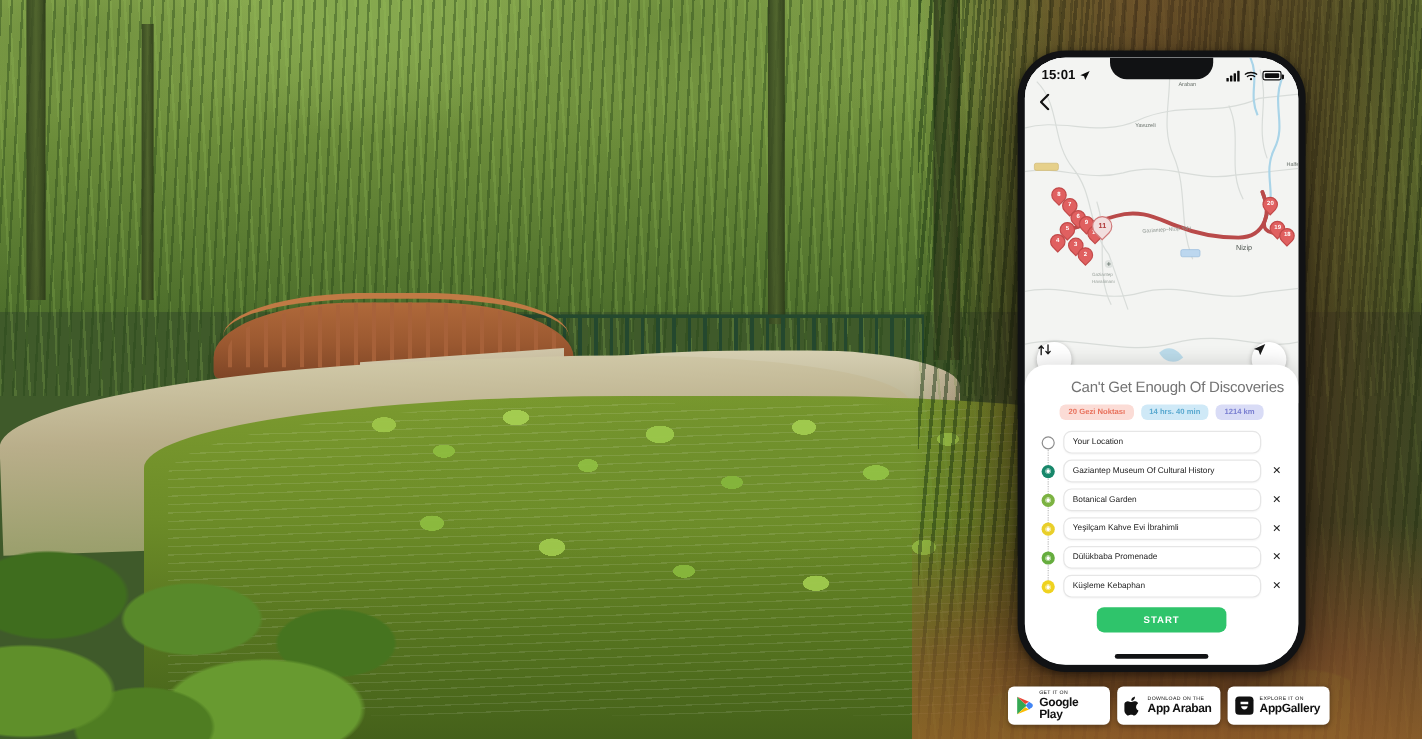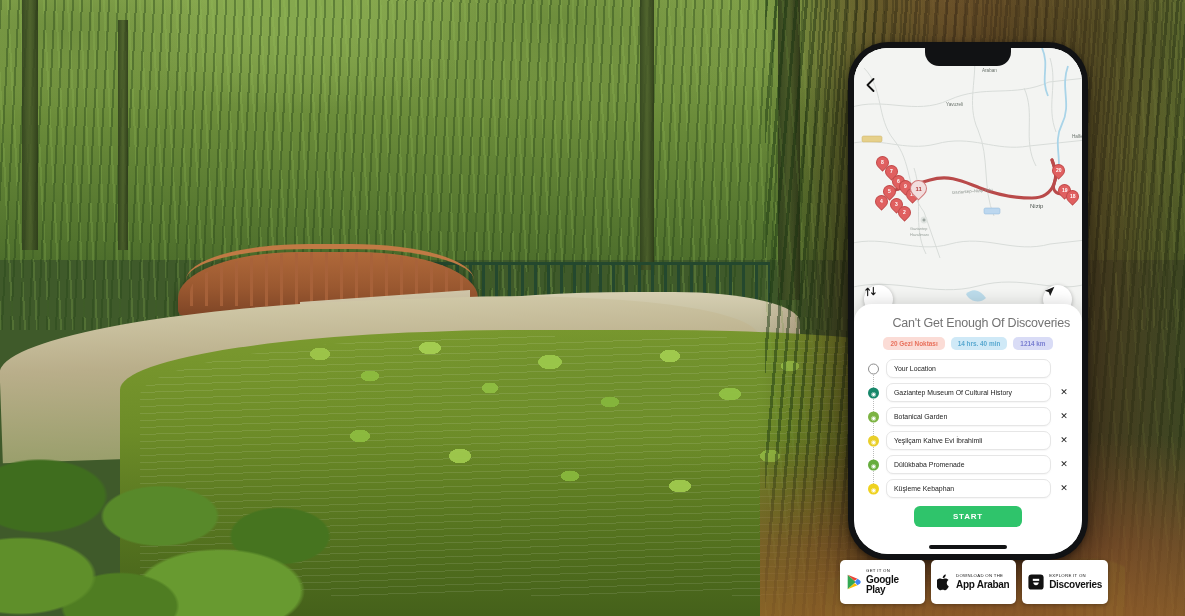--- a/index.html
+++ b/index.html
@@ -278,21 +278,21 @@
     color: #fff; font-size: 8px; font-weight: bold; letter-spacing: .8px;
     cursor: pointer; font-family: "Liberation Sans", sans-serif;
   }
 
   
   #stores {
     position: absolute; left: 840px; bottom: 12px; width: 268px;
     display: flex; gap: 6px; z-index: 40;
   }
   .store {
-    flex: 1; height: 44px; background: #fff; border-radius: 5px;
+    flex: 1; height: 32px; background: #fff; border-radius: 5px;
     display: flex; align-items: center; gap: 5px; padding: 0 6px;
     box-shadow: 0 1px 4px rgba(0,0,0,.3);
   }
   .store-txt { display: flex; flex-direction: column; justify-content: center; line-height: 1; }
   .store-top { font-size: 4.3px; color: #111; letter-spacing: .3px; text-transform: uppercase; }
   .store-main { font-size: 10px; color: #111; font-weight: bold; letter-spacing: -.3px; margin-top: 1px; }
   .store-ico { flex: 0 0 auto; display: flex; align-items: center; }
 </style>
 </head>
 <body>
@@ -425,20 +425,44 @@
             <path d="M11.5,3 V12 M11.5,12 L9.3,9.6 M11.5,12 L13.7,9.6" stroke="#1b1b1b" stroke-width="1.4" fill="none" stroke-linecap="round" stroke-linejoin="round"></path>
           </svg>
         </div>
         <div class="map-fab fab-right">
           <svg width="13" height="13" viewBox="0 0 16 16">
             <path d="M14,2 L2.4,7.2 L7.2,8.8 L8.8,13.6 Z" fill="#1b1b1b"></path>
           </svg>
         </div>
       </div>
 
+      <div class="statusbar">
+        <div class="sb-left">
+          <span>15:01</span>
+          <svg width="10" height="10" viewBox="0 0 16 16">
+            <path d="M14.5,2 L2,7.4 L7,9 L8.6,14 Z" fill="#0d0d0d"></path>
+          </svg>
+        </div>
+        <div class="sb-right">
+          <span class="bars">
+              <i></i>
+              <i></i>
+              <i></i>
+              <i></i>
+            </span>
+          <svg width="11" height="9" viewBox="0 0 16 12">
+            <path d="M1,3.6 C4.2,.8 11.8,.8 15,3.6" stroke="#0d0d0d" stroke-width="1.6" fill="none" stroke-linecap="round"></path>
+            <path d="M3.6,6.4 C5.8,4.6 10.2,4.6 12.4,6.4" stroke="#0d0d0d" stroke-width="1.6" fill="none" stroke-linecap="round"></path>
+            <circle cx="8" cy="9.6" r="1.4" fill="#0d0d0d"></circle>
+          </svg>
+          <span class="batt">
+              <i></i>
+            </span>
+        </div>
+      </div>
 
       <div class="sheet">
         <div class="sheet-title">Can't Get Enough Of Discoveries</div>
 
         <div class="badges">
           <span class="badge b-red">20 Gezi Noktası</span>
           <span class="badge b-blue">14 hrs. 40 min</span>
           <span class="badge b-purple">1214 km</span>
         </div>
 
@@ -533,18 +557,18 @@
     <a class="store">
       <span class="store-ico">
         <svg width="16" height="16" viewBox="0 0 20 20">
           <rect x="0.5" y="0.5" width="19" height="19" rx="4" fill="#111"></rect>
           <path d="M6,6 h8 v2.6 h-8 Z" fill="#fff"></path>
           <path d="M6.6,10.6 c0,2 1.6,3.4 3.4,3.4 1.8,0 3.4,-1.4 3.4,-3.4 Z" fill="#fff"></path>
         </svg>
       </span>
       <span class="store-txt">
         <span class="store-top">EXPLORE IT ON</span>
-        <span class="store-main">Discoveries</span>
+        <span class="store-main">AppGallery</span>
       </span>
     </a>
 
   </div>
 </div>
 
 </body></html>

